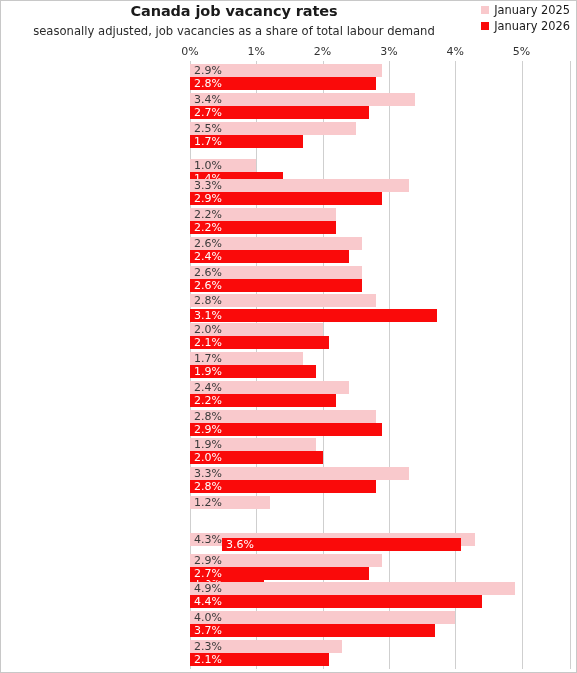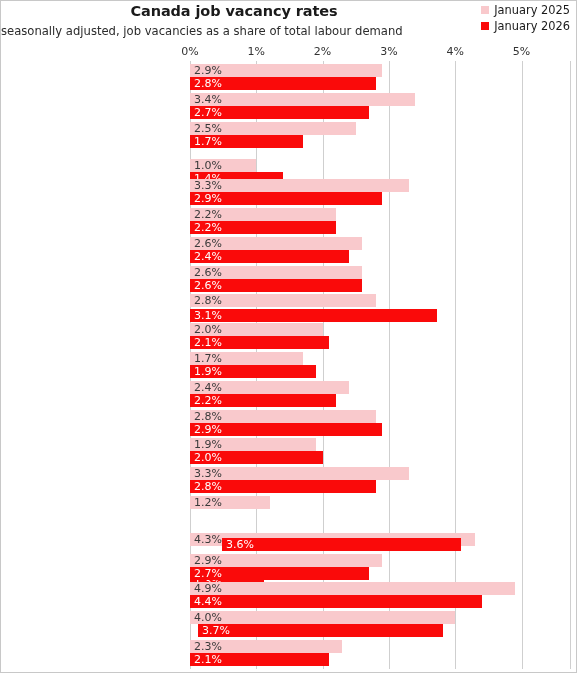--- a/index.html
+++ b/index.html
@@ -31,21 +31,21 @@
     font-size: 14.5px;
     font-weight: bold;
     color: #1a1a1a;
     letter-spacing: -0.1px;
   }
   #chart-subtitle {
     position: absolute;
     left: 0;
     top: 23px;
     width: 466px;
-    text-align: left;
+    text-align: center;
     font-size: 11.6px;
     font-weight: normal;
     color: #2b2b2b;
   }
 
   
   #legend {
     position: absolute;
     right: 6px;
     top: 2px;
@@ -318,21 +318,21 @@
           <span class="bar-value val-2025">4.9%</span>
         </div>
         <div class="bar bar-2026" style="top: 13px; left: 0px; width: 291.72px;">
           <span class="bar-value val-2026">4.4%</span>
         </div>
       </div>
       <div class="cat-row" style="top: 550.2px; height: 26px;">
         <div class="bar bar-2025" style="top: 0px; left: 0px; width: 265.2px;">
           <span class="bar-value val-2025">4.0%</span>
         </div>
-        <div class="bar bar-2026" style="top: 13px; left: 8px; width: 245.31px;">
+        <div class="bar bar-2026" style="top: 13px; left: 0px; width: 245.31px;">
           <span class="bar-value val-2026">3.7%</span>
         </div>
       </div>
       <div class="cat-row" style="top: 579px; height: 26px;">
         <div class="bar bar-2025" style="top: 0px; left: 0px; width: 152.49px;">
           <span class="bar-value val-2025">2.3%</span>
         </div>
         <div class="bar bar-2026" style="top: 13px; left: 0px; width: 139.23px;">
           <span class="bar-value val-2026">2.1%</span>
         </div>

